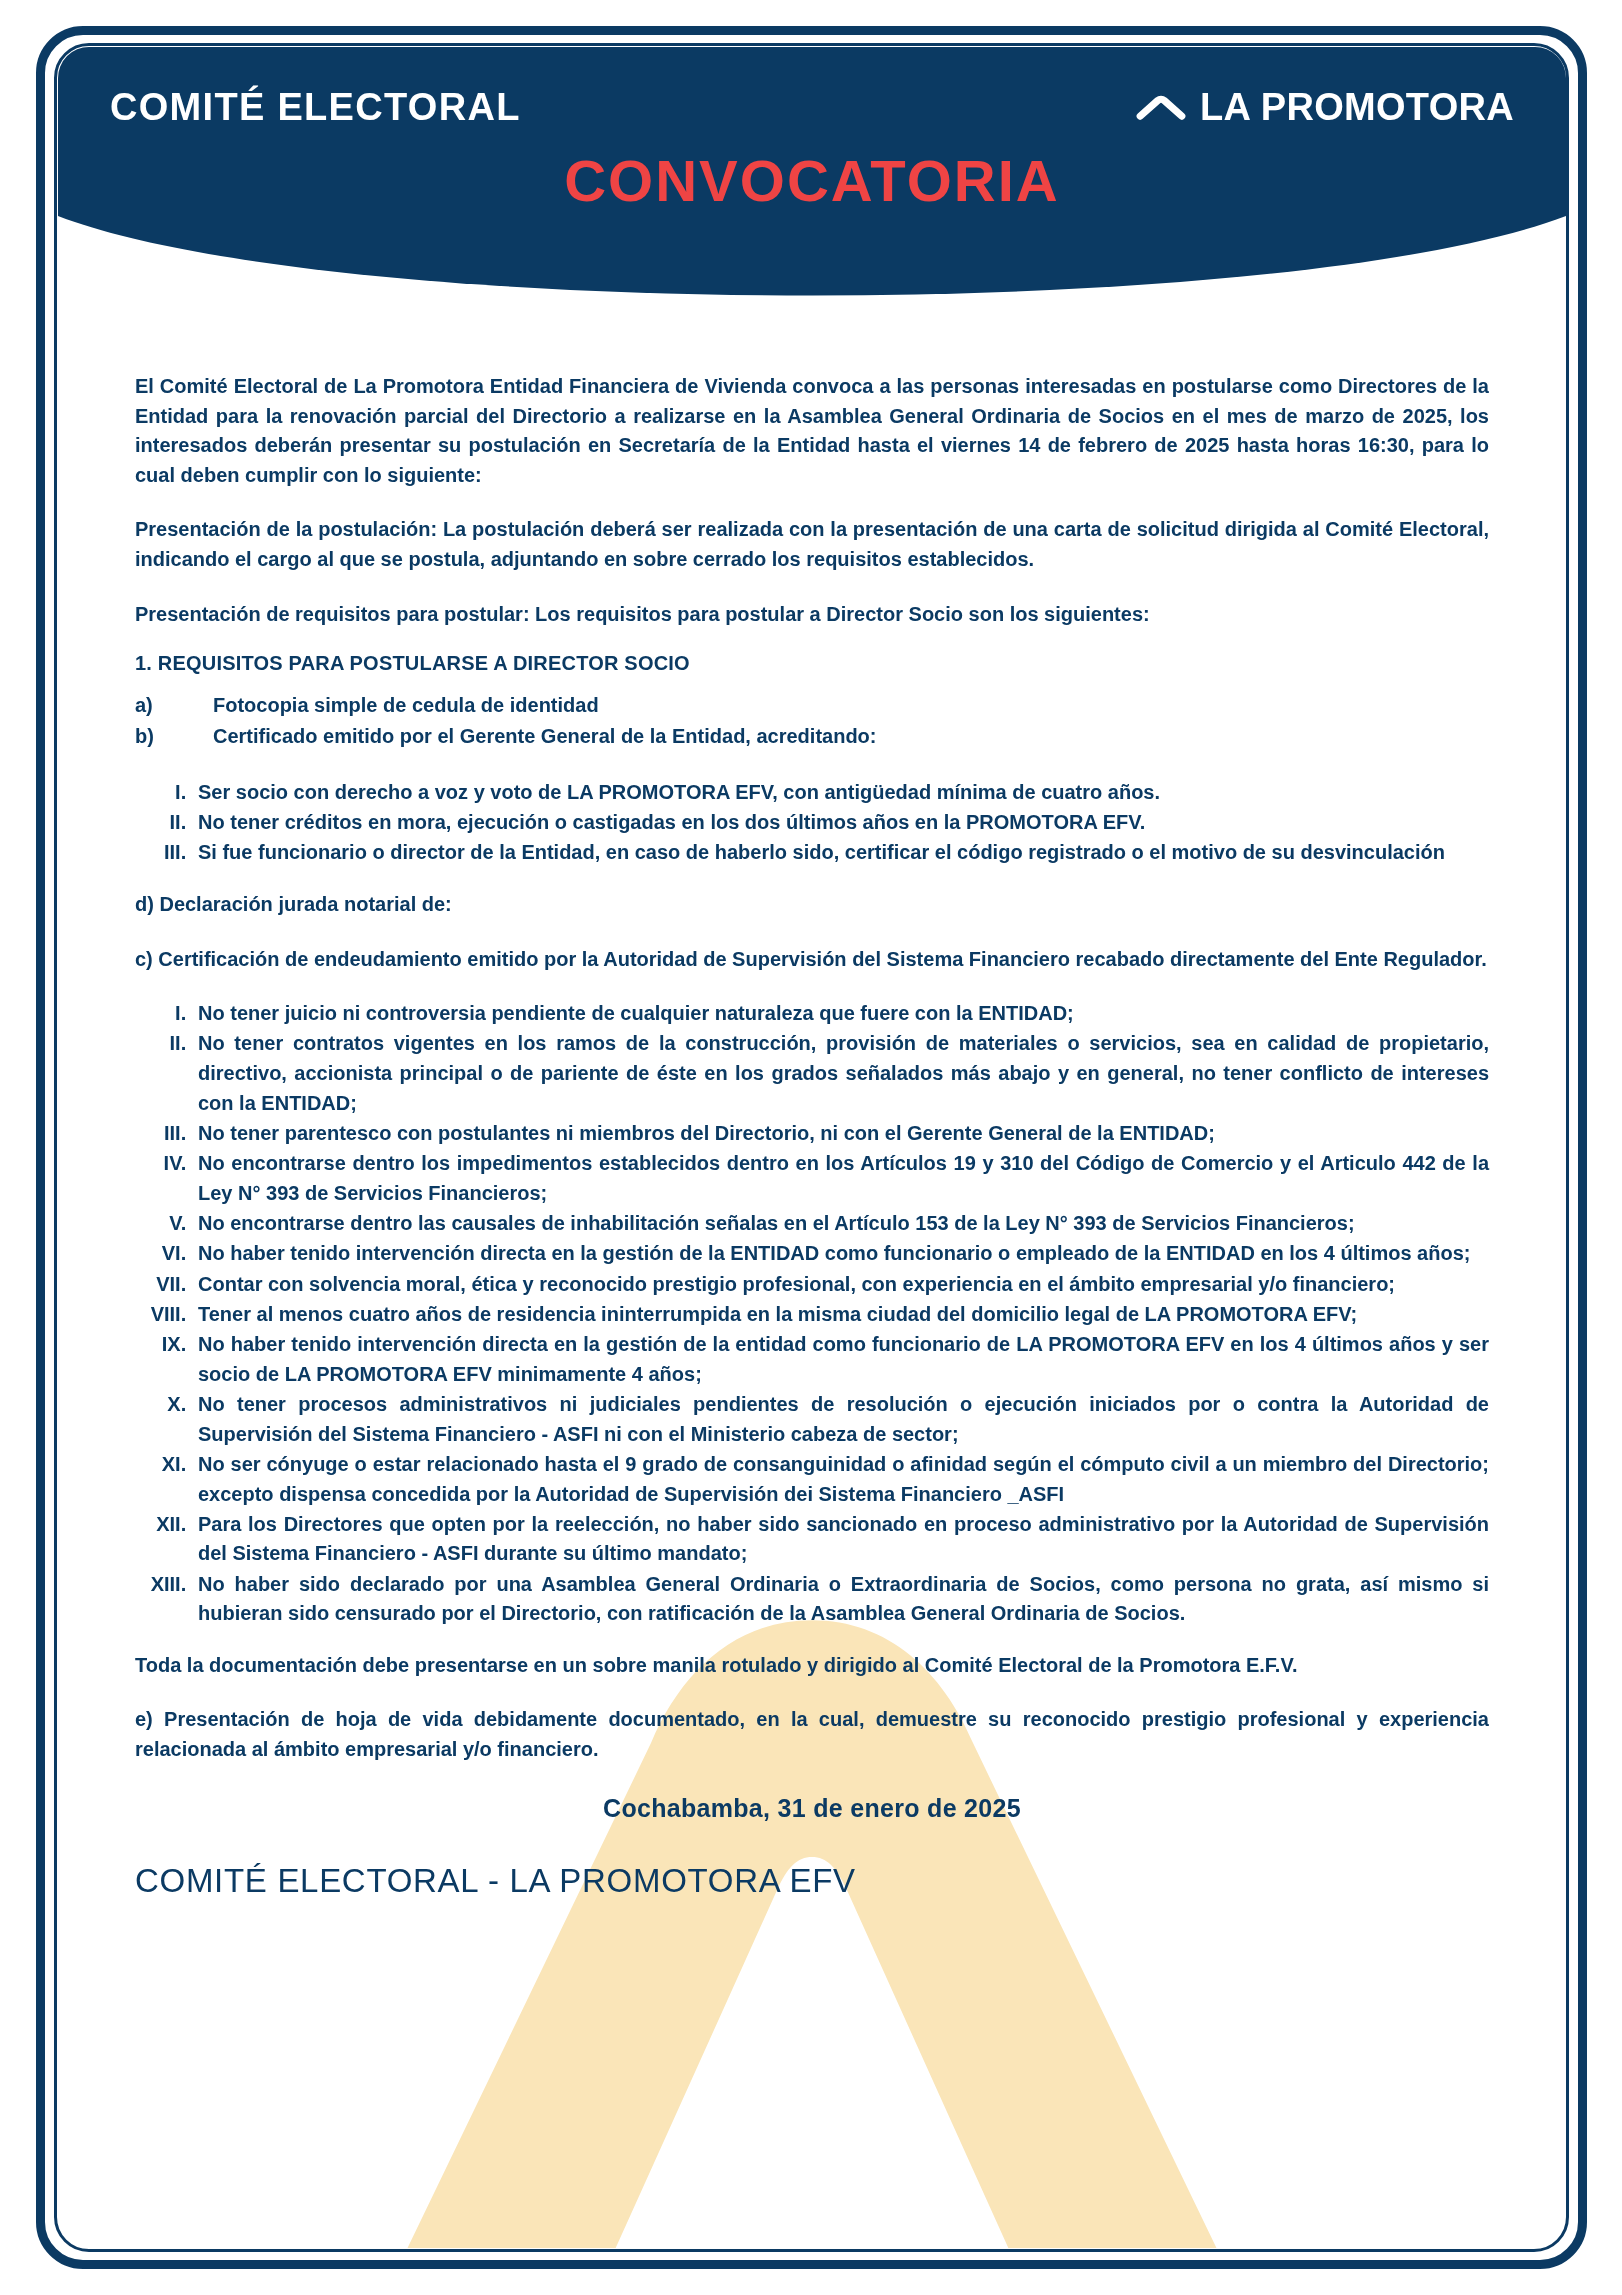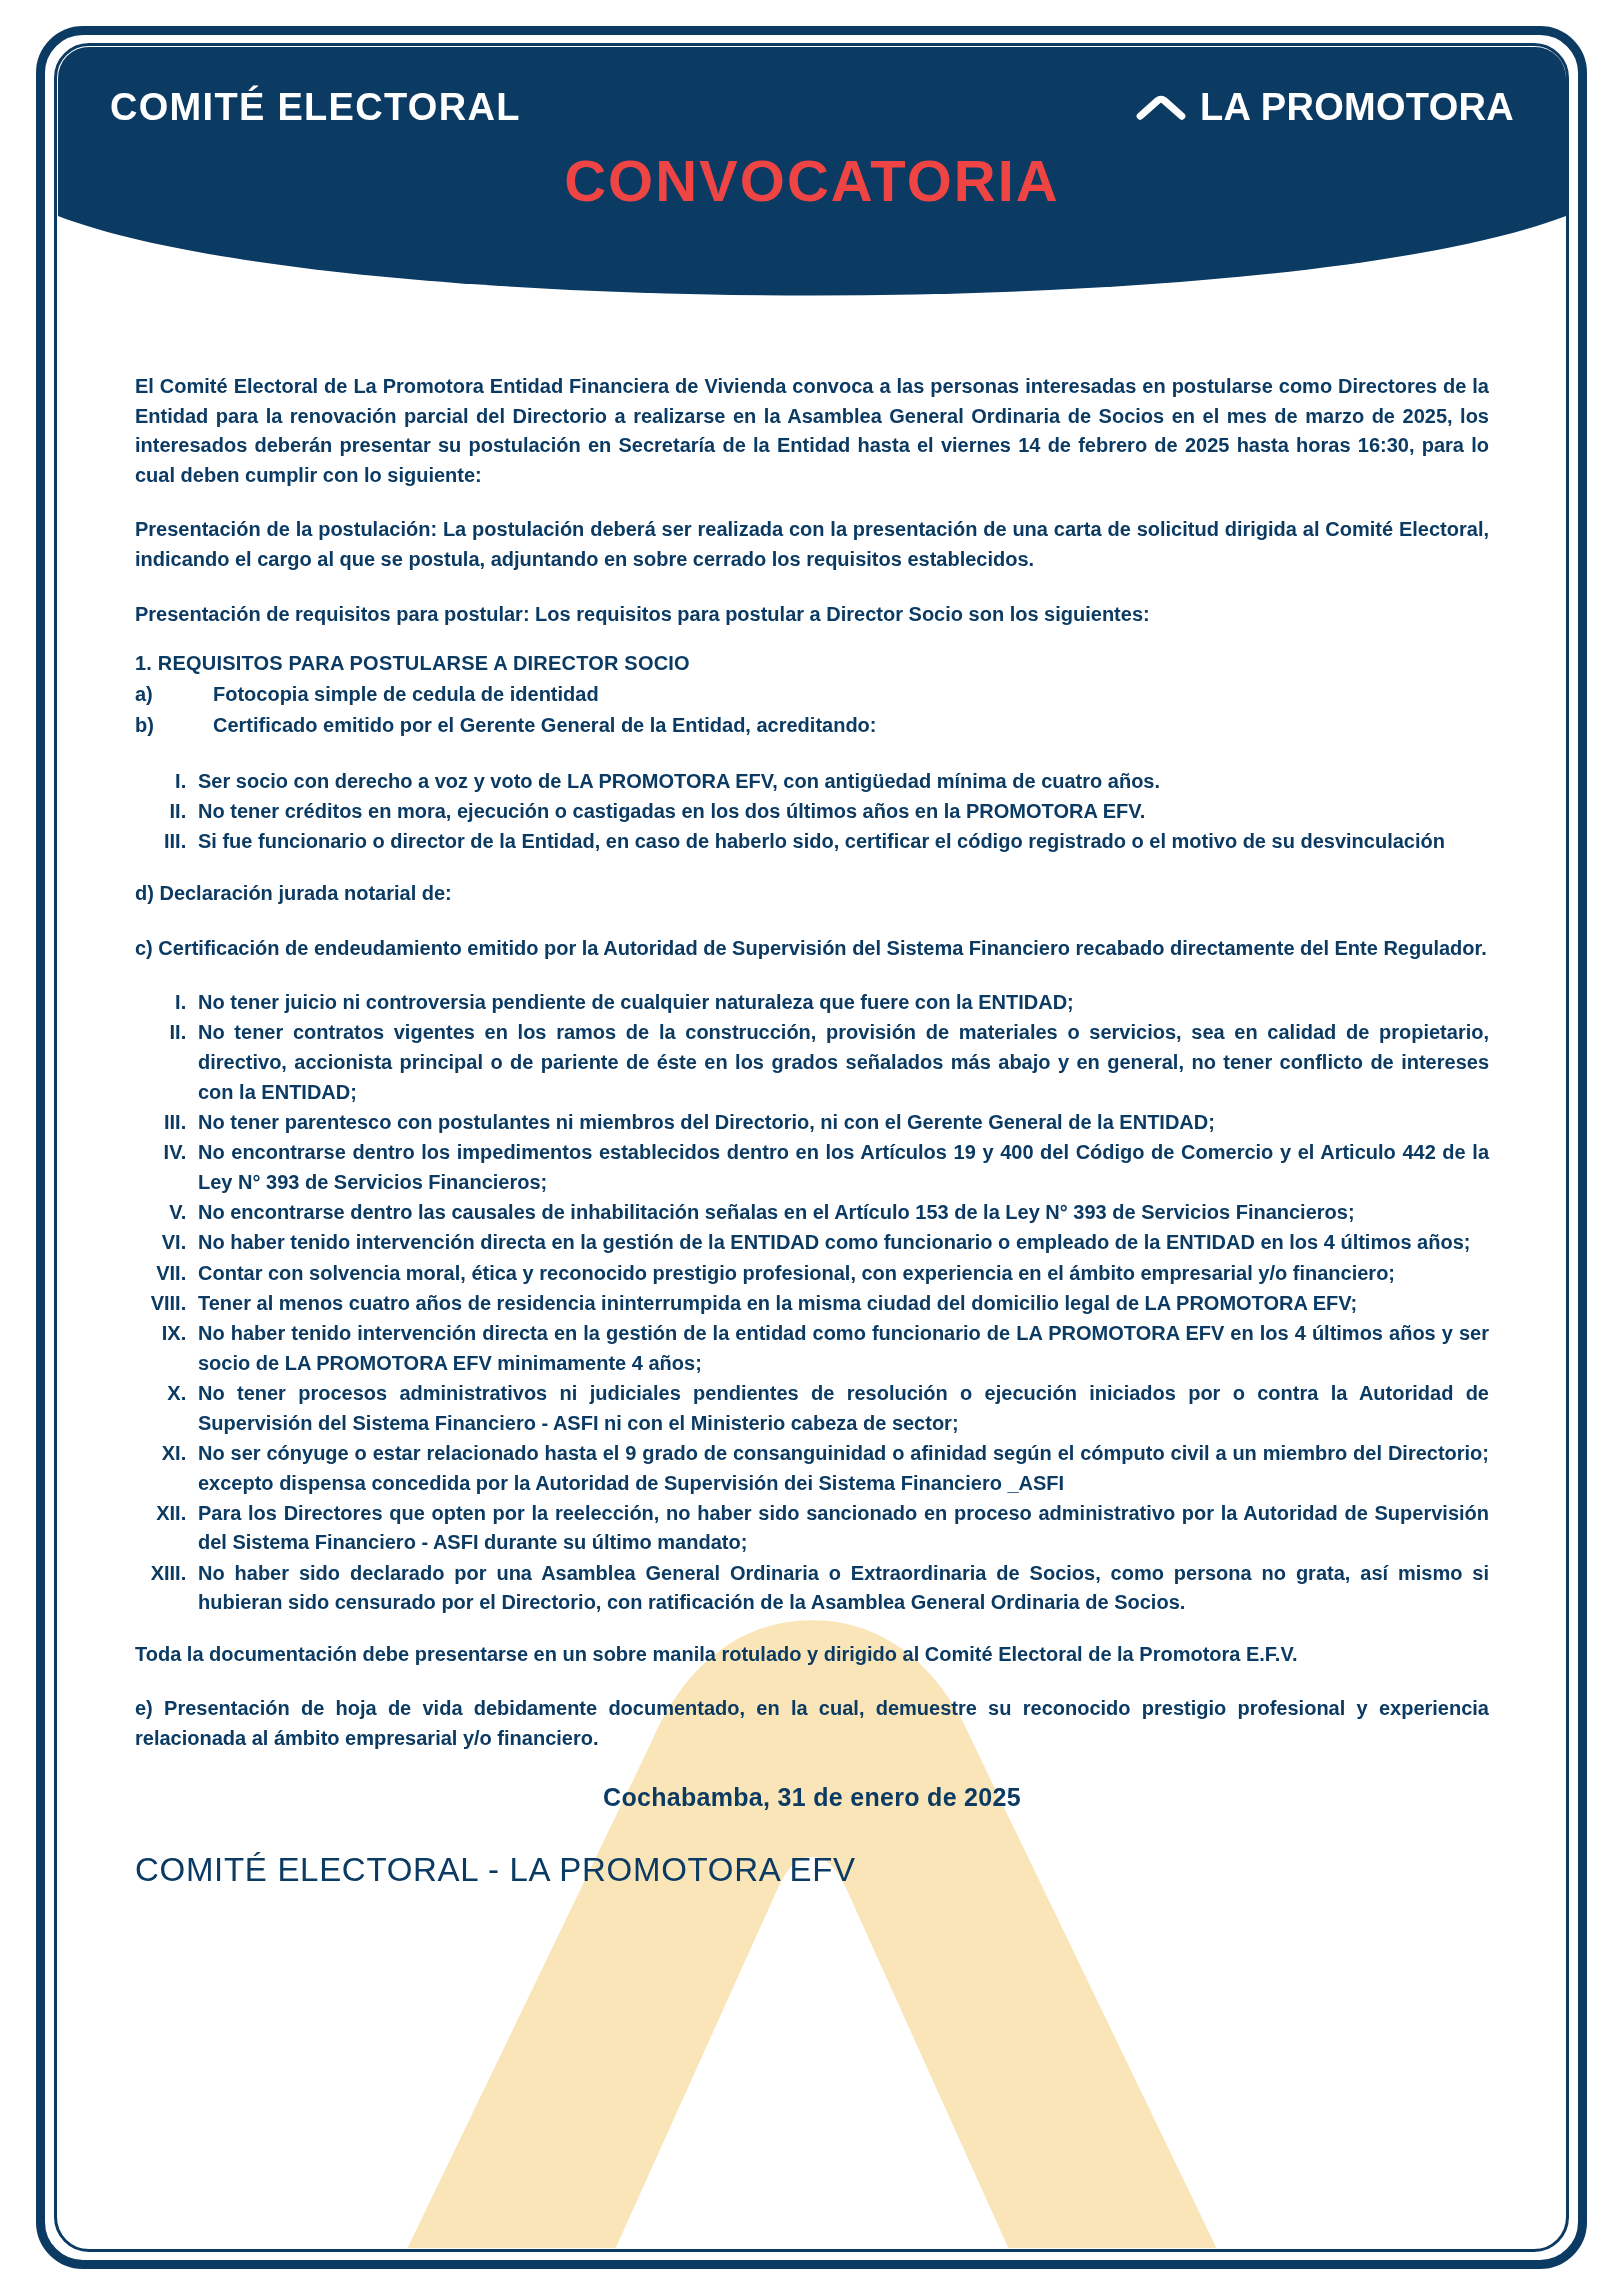--- a/index.html
+++ b/index.html
@@ -162,21 +162,21 @@
 
   p.para {
     margin: 0 0 25px 0;
     text-align: justify;
     text-justify: inter-word;
   }
   p.para.tight { margin-bottom: 19.6px; }
   p.para.nojust { text-align: left; }
 
   .heading {
-    margin: 0 0 2px 0;
+    margin: 0 0 13px 0;
     font-weight: bold;
     letter-spacing: 0.2px;
   }
 
   
   .letter-list {
     margin: 0 0 26px 0;
     padding: 0;
     list-style: none;
   }
@@ -324,21 +324,21 @@
         <li>
           <span class="rn">II.</span>
           <span class="tx">No tener contratos vigentes en los ramos de la construcción, provisión de materiales o servicios, sea en calidad de propietario, directivo, accionista principal o de pariente de éste en los grados señalados más abajo y en general, no tener conflicto de intereses con la ENTIDAD;</span>
         </li>
         <li>
           <span class="rn">III.</span>
           <span class="tx nojust">No tener parentesco con postulantes ni miembros del Directorio, ni con el Gerente General de la ENTIDAD;</span>
         </li>
         <li>
           <span class="rn">IV.</span>
-          <span class="tx">No encontrarse dentro los impedimentos establecidos dentro en los Artículos 19 y 400 del Código de Comercio y el Articulo 442 de la Ley N° 393 de Servicios Financieros;</span>
+          <span class="tx">No encontrarse dentro los impedimentos establecidos dentro en los Artículos 19 y 310 del Código de Comercio y el Articulo 442 de la Ley N° 393 de Servicios Financieros;</span>
         </li>
         <li>
           <span class="rn">V.</span>
           <span class="tx">No encontrarse dentro las causales de inhabilitación señalas en el Artículo 153 de la Ley N° 393 de Servicios Financieros;</span>
         </li>
         <li>
           <span class="rn">VI.</span>
           <span class="tx">No haber tenido intervención directa en la gestión de la ENTIDAD como funcionario o empleado de la ENTIDAD en los 4 últimos años;</span>
         </li>
         <li>

